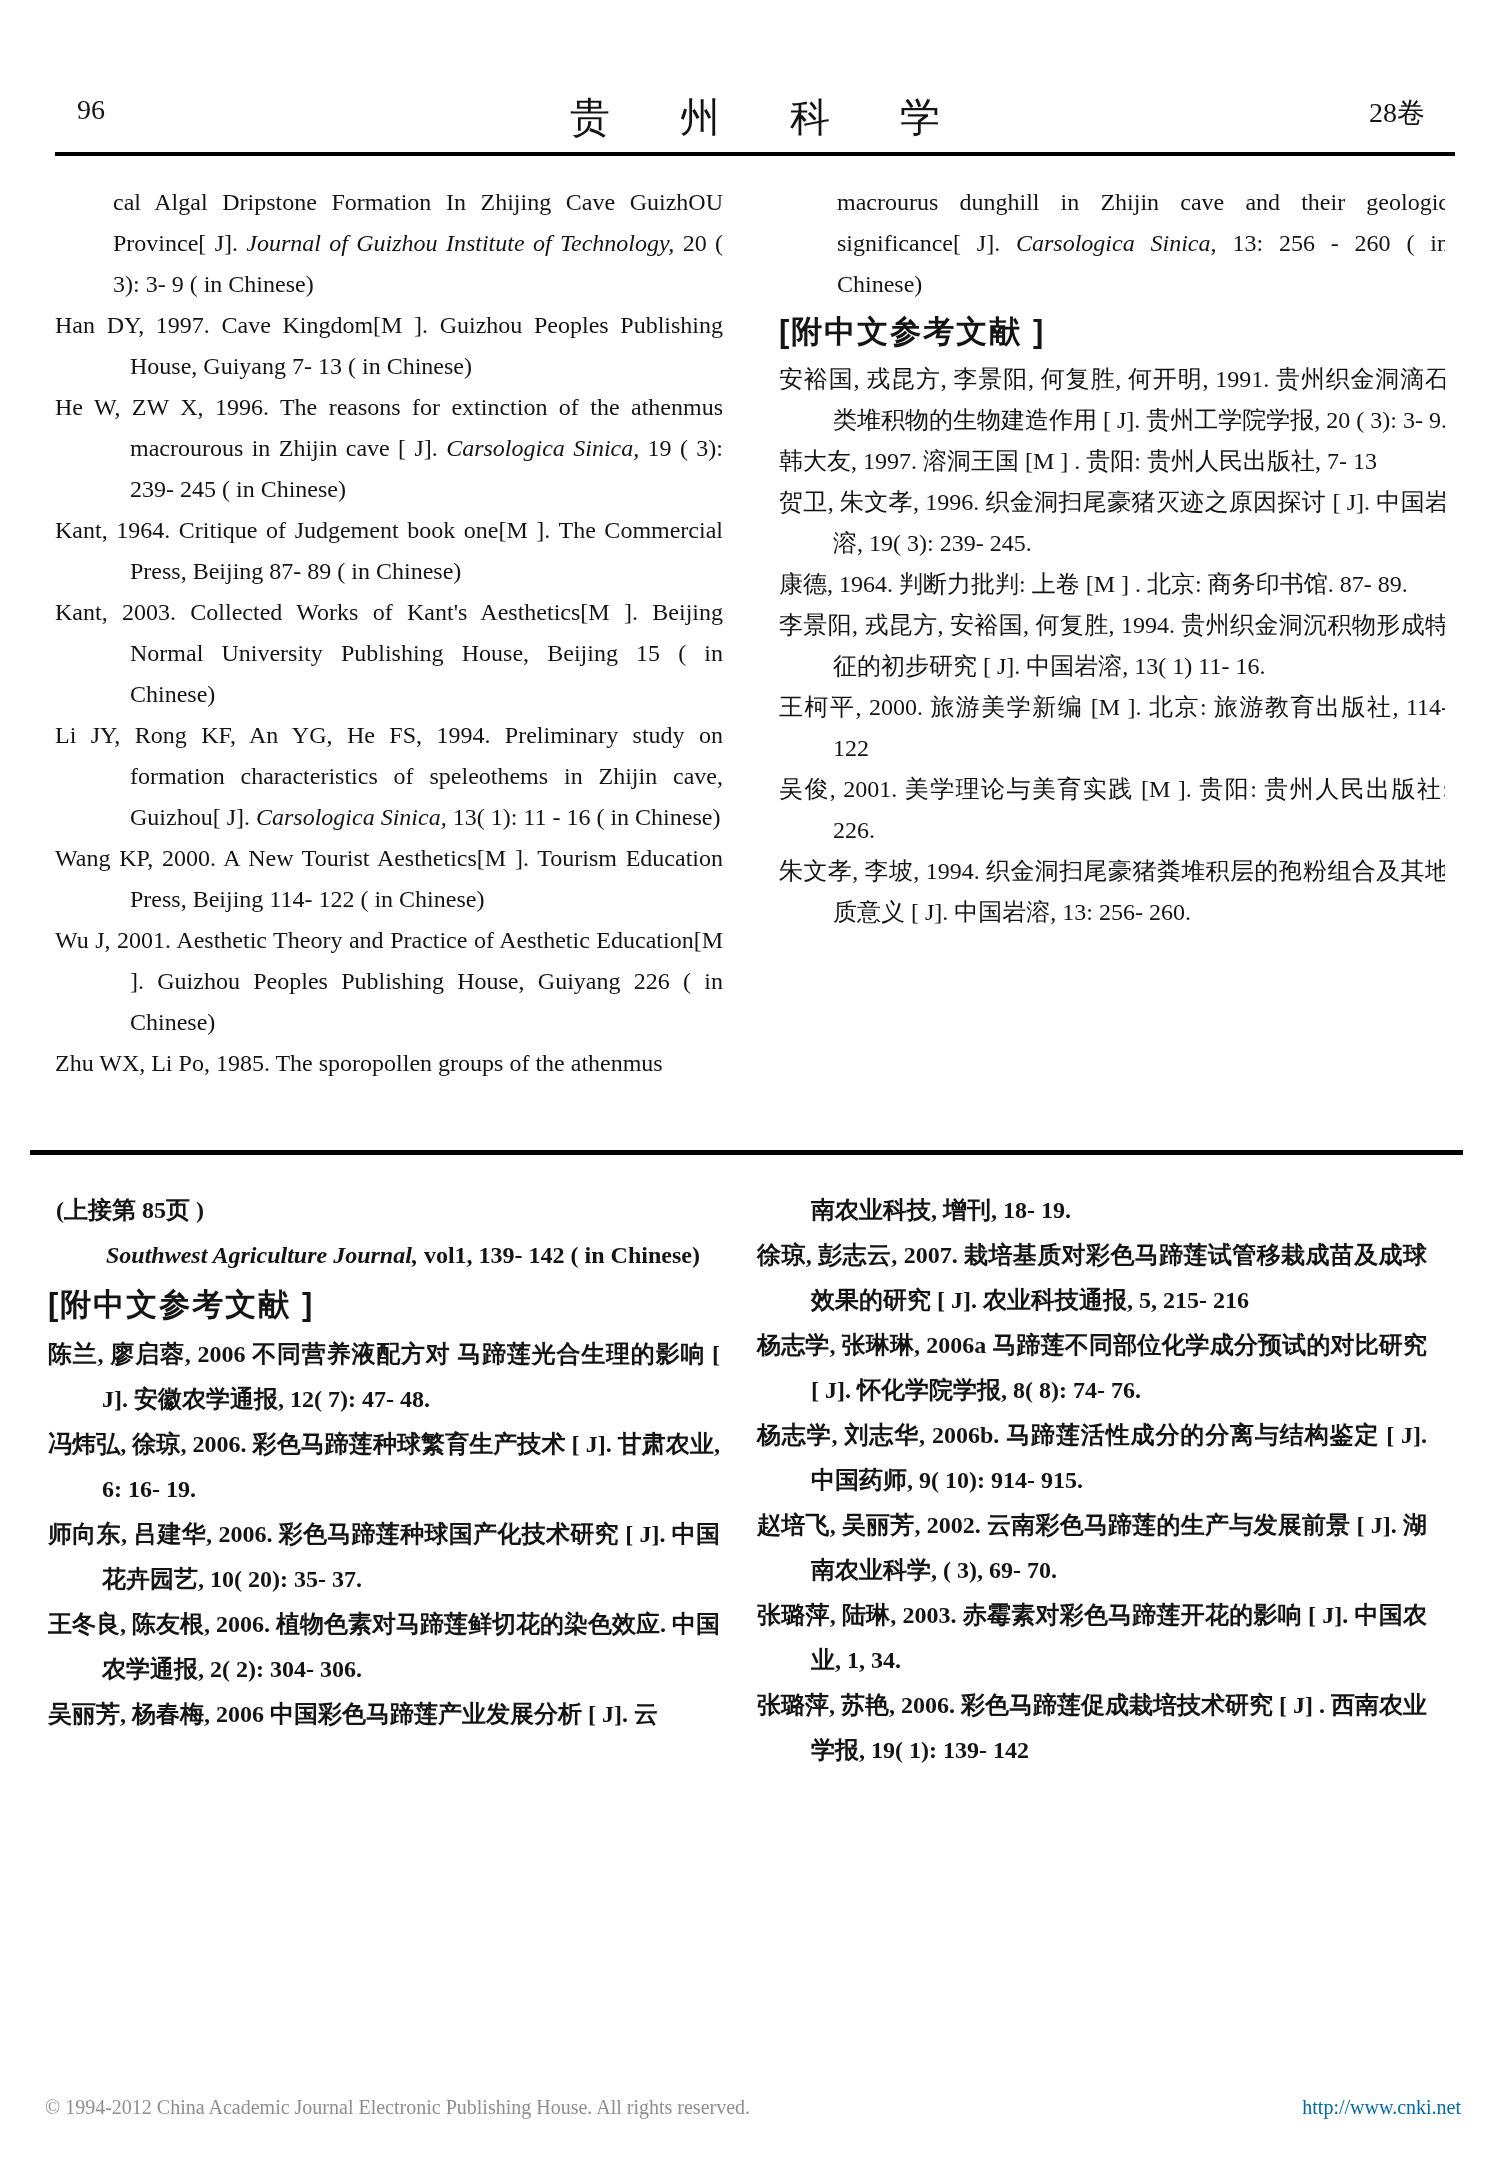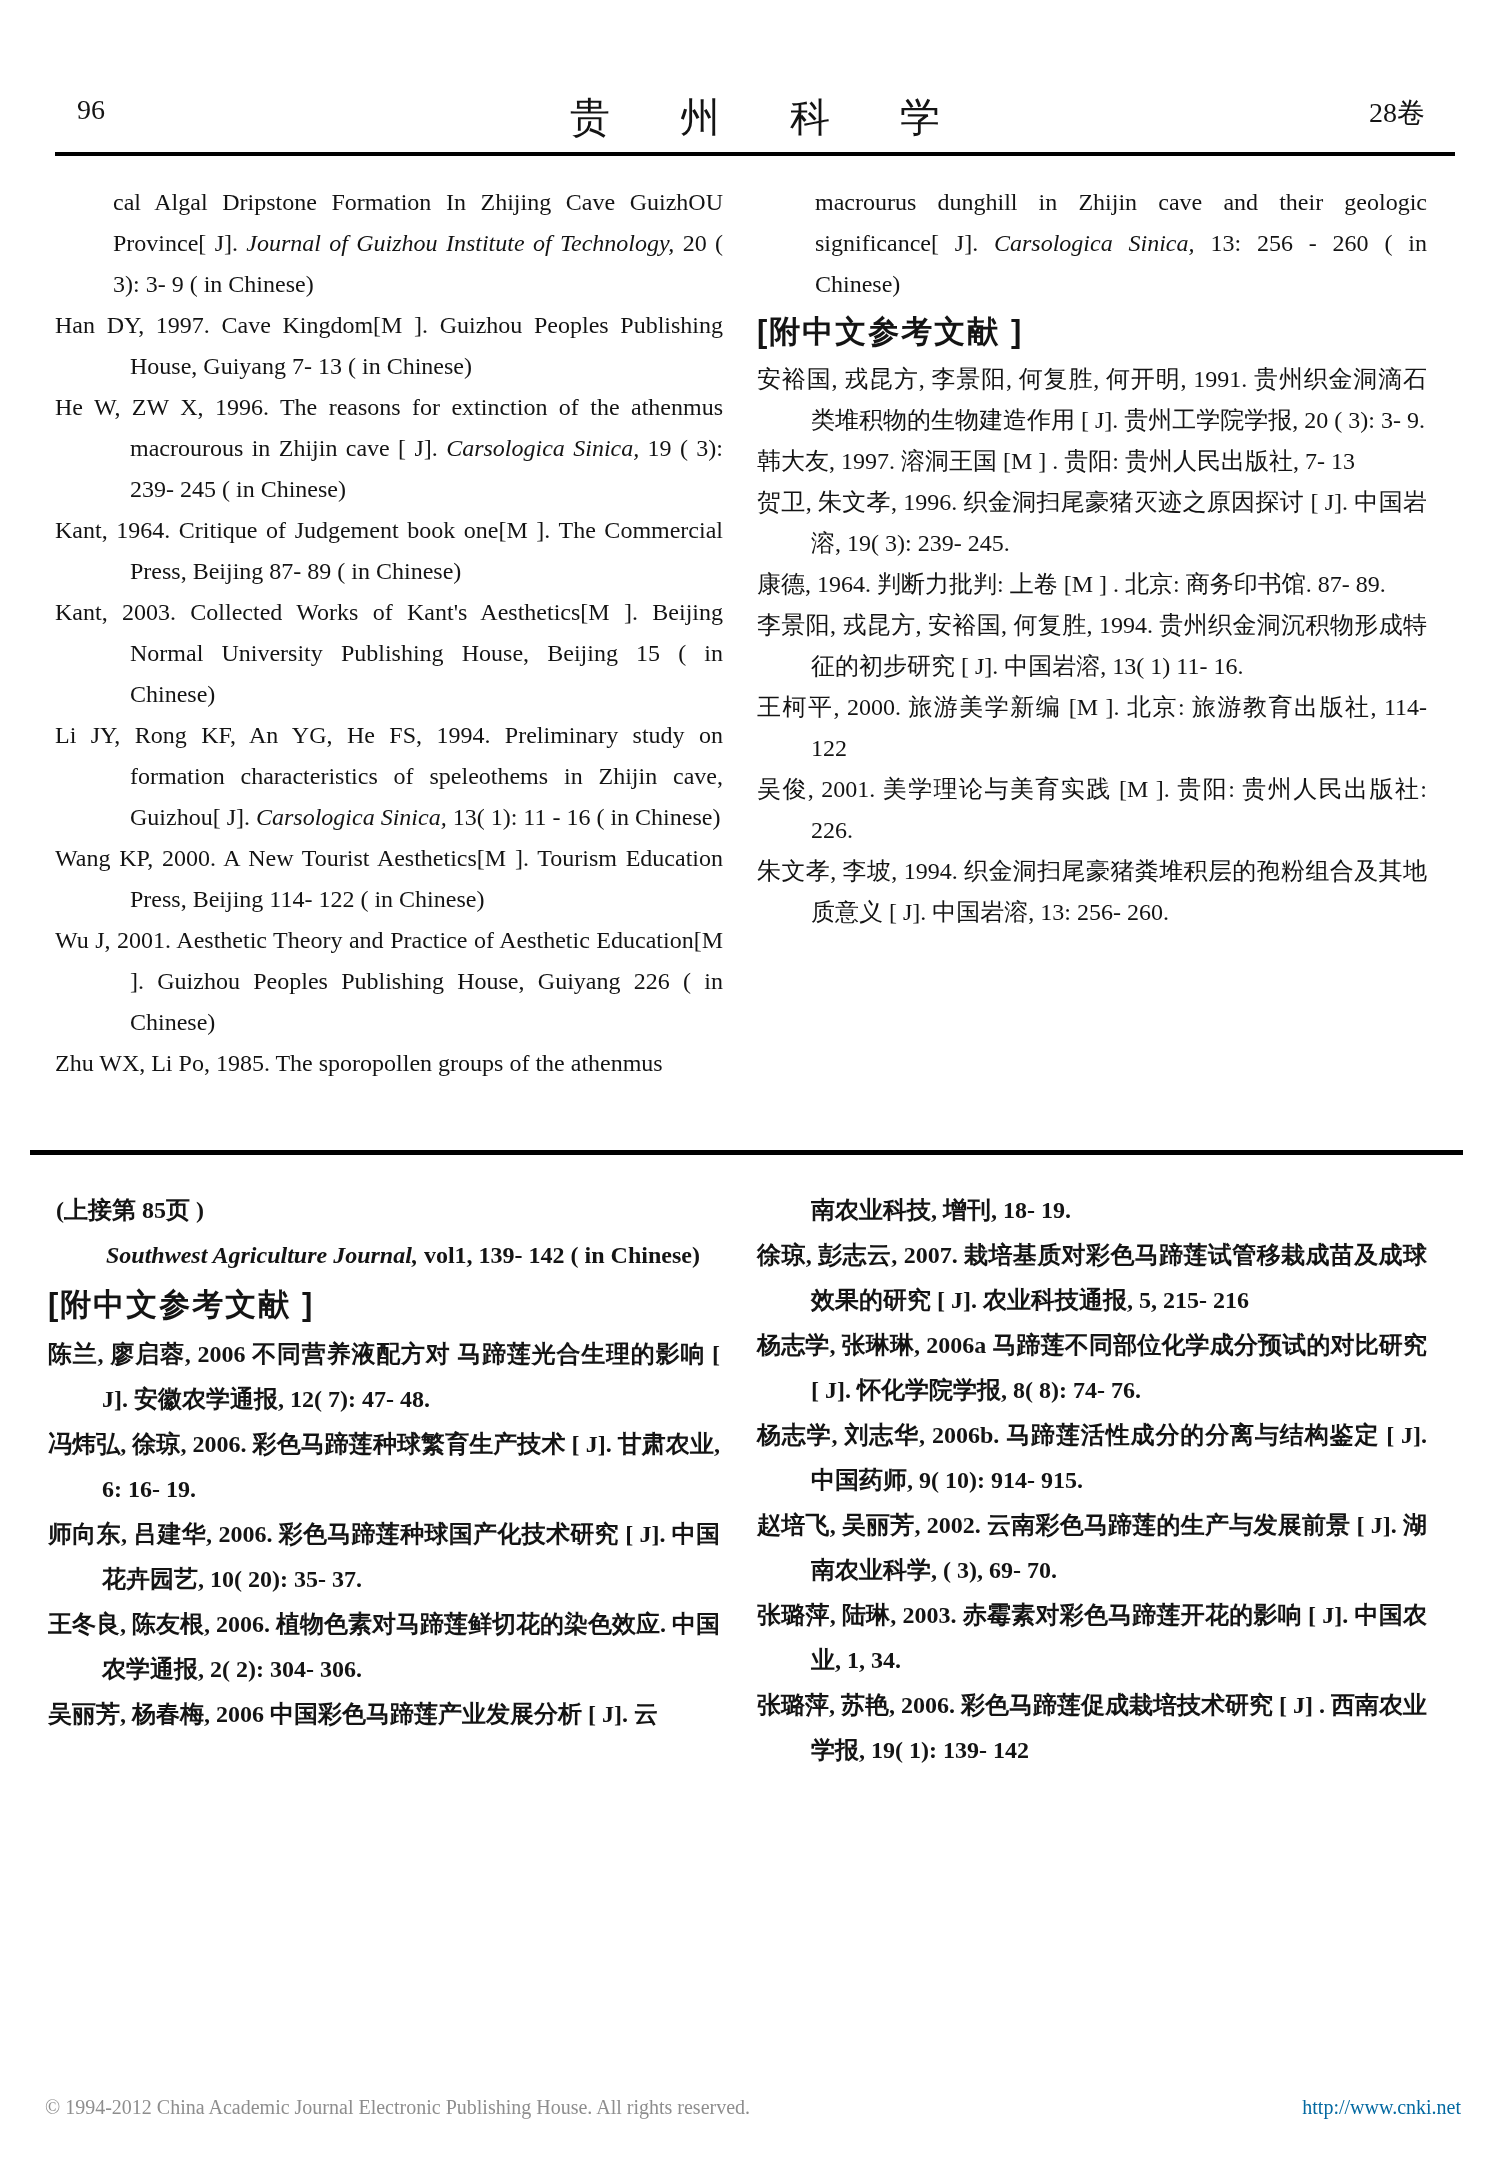--- a/index.html
+++ b/index.html
@@ -23,21 +23,21 @@
   }
   .hdr .vol { position: absolute; right: 30px; top: 6px; font-size: 28px; }
   .hdr-rule { position: absolute; top: 152px; left: 55px; width: 1400px; height: 4px; background: #000; }
 
   
   .sec { position: absolute; overflow: hidden; }
   .sec1 { top: 182px; left: 55px; width: 1390px; height: 950px; }
   .sec2 { top: 1188px; left: 48px; width: 1397px; height: 600px; }
   .col { position: absolute; top: 0; }
   .sec1 .col-l { left: 0px;   width: 668px; }
-  .sec1 .col-r { left: 702px; width: 670px; }
+  .sec1 .col-r { left: 724px; width: 670px; }
   .sec2 .col-l { left: 0px;   width: 672px; }
   .sec2 .col-r { left: 709px; width: 670px; }
 
   .sec p { margin: 0; font-size: 24px; }
   .sec1 p { line-height: 41px; }
   .sec2 p { line-height: 45px; font-weight: bold; }
 
   .ref            { padding-left: 75px; text-indent: -75px; text-align: justify; }
   .ref-cn         { padding-left: 54px; text-indent: -54px; text-align: justify; }
   .continuation    { padding-left: 58px; text-align: justify; }

